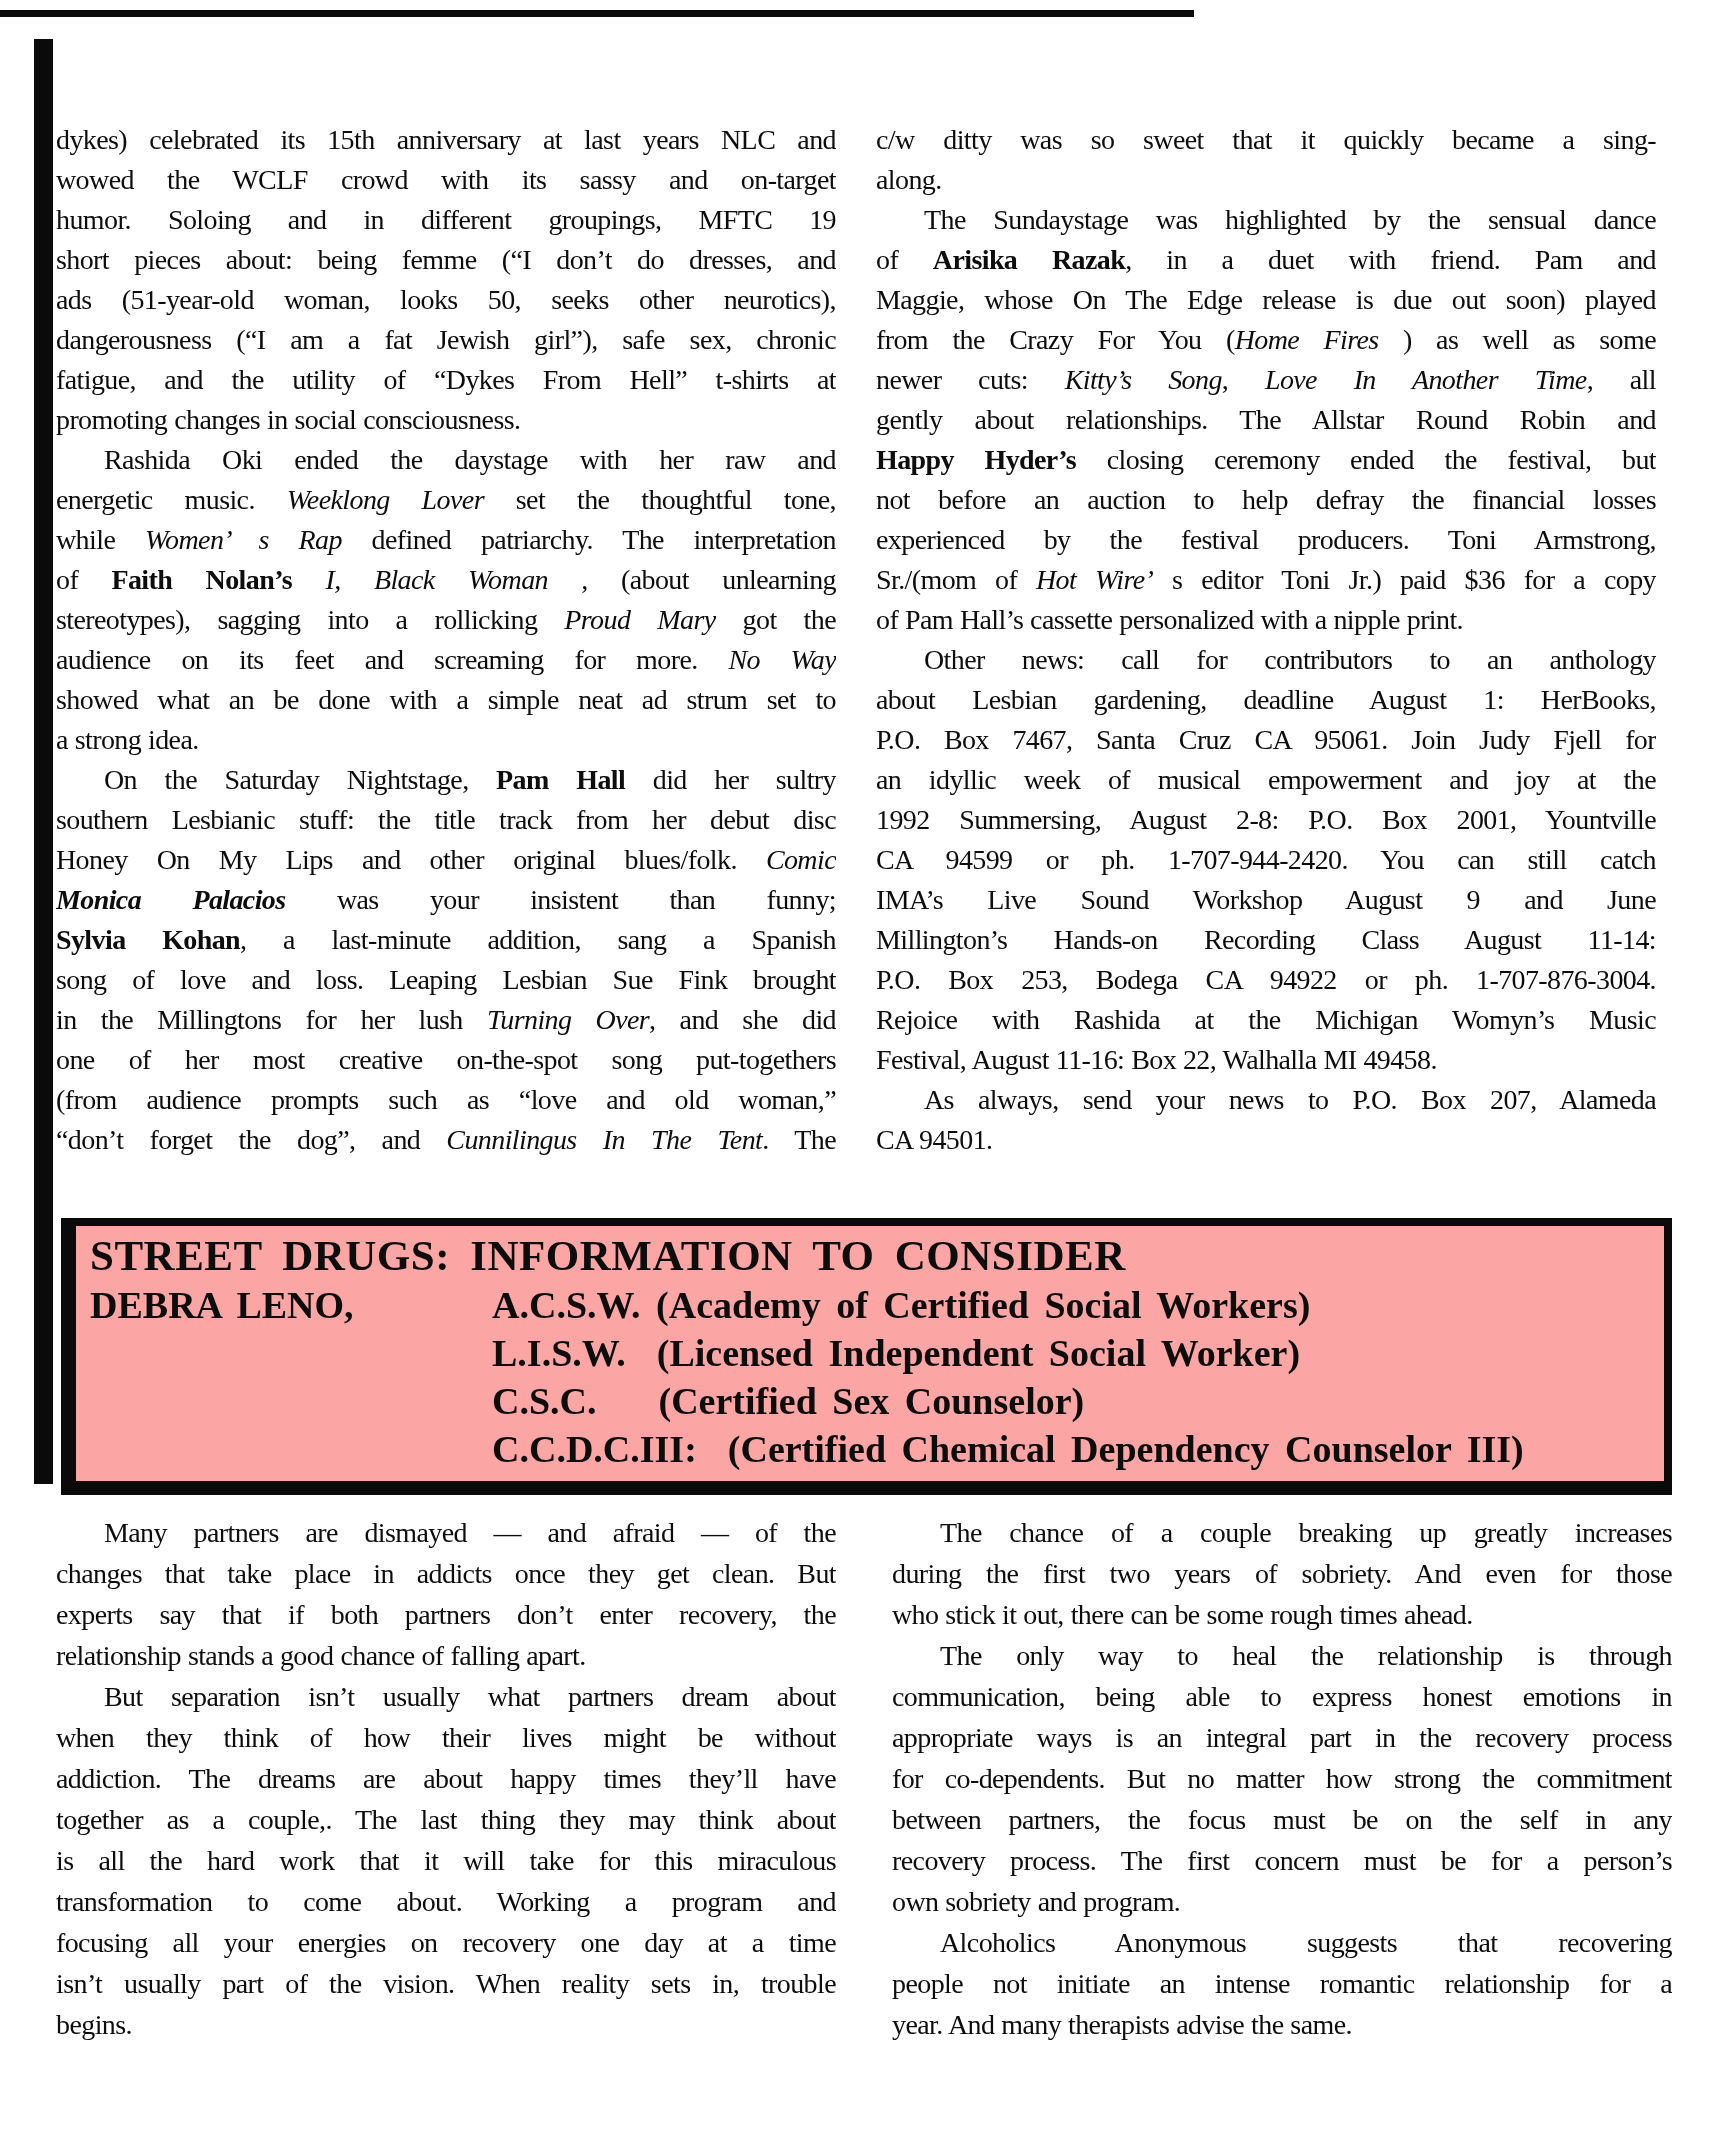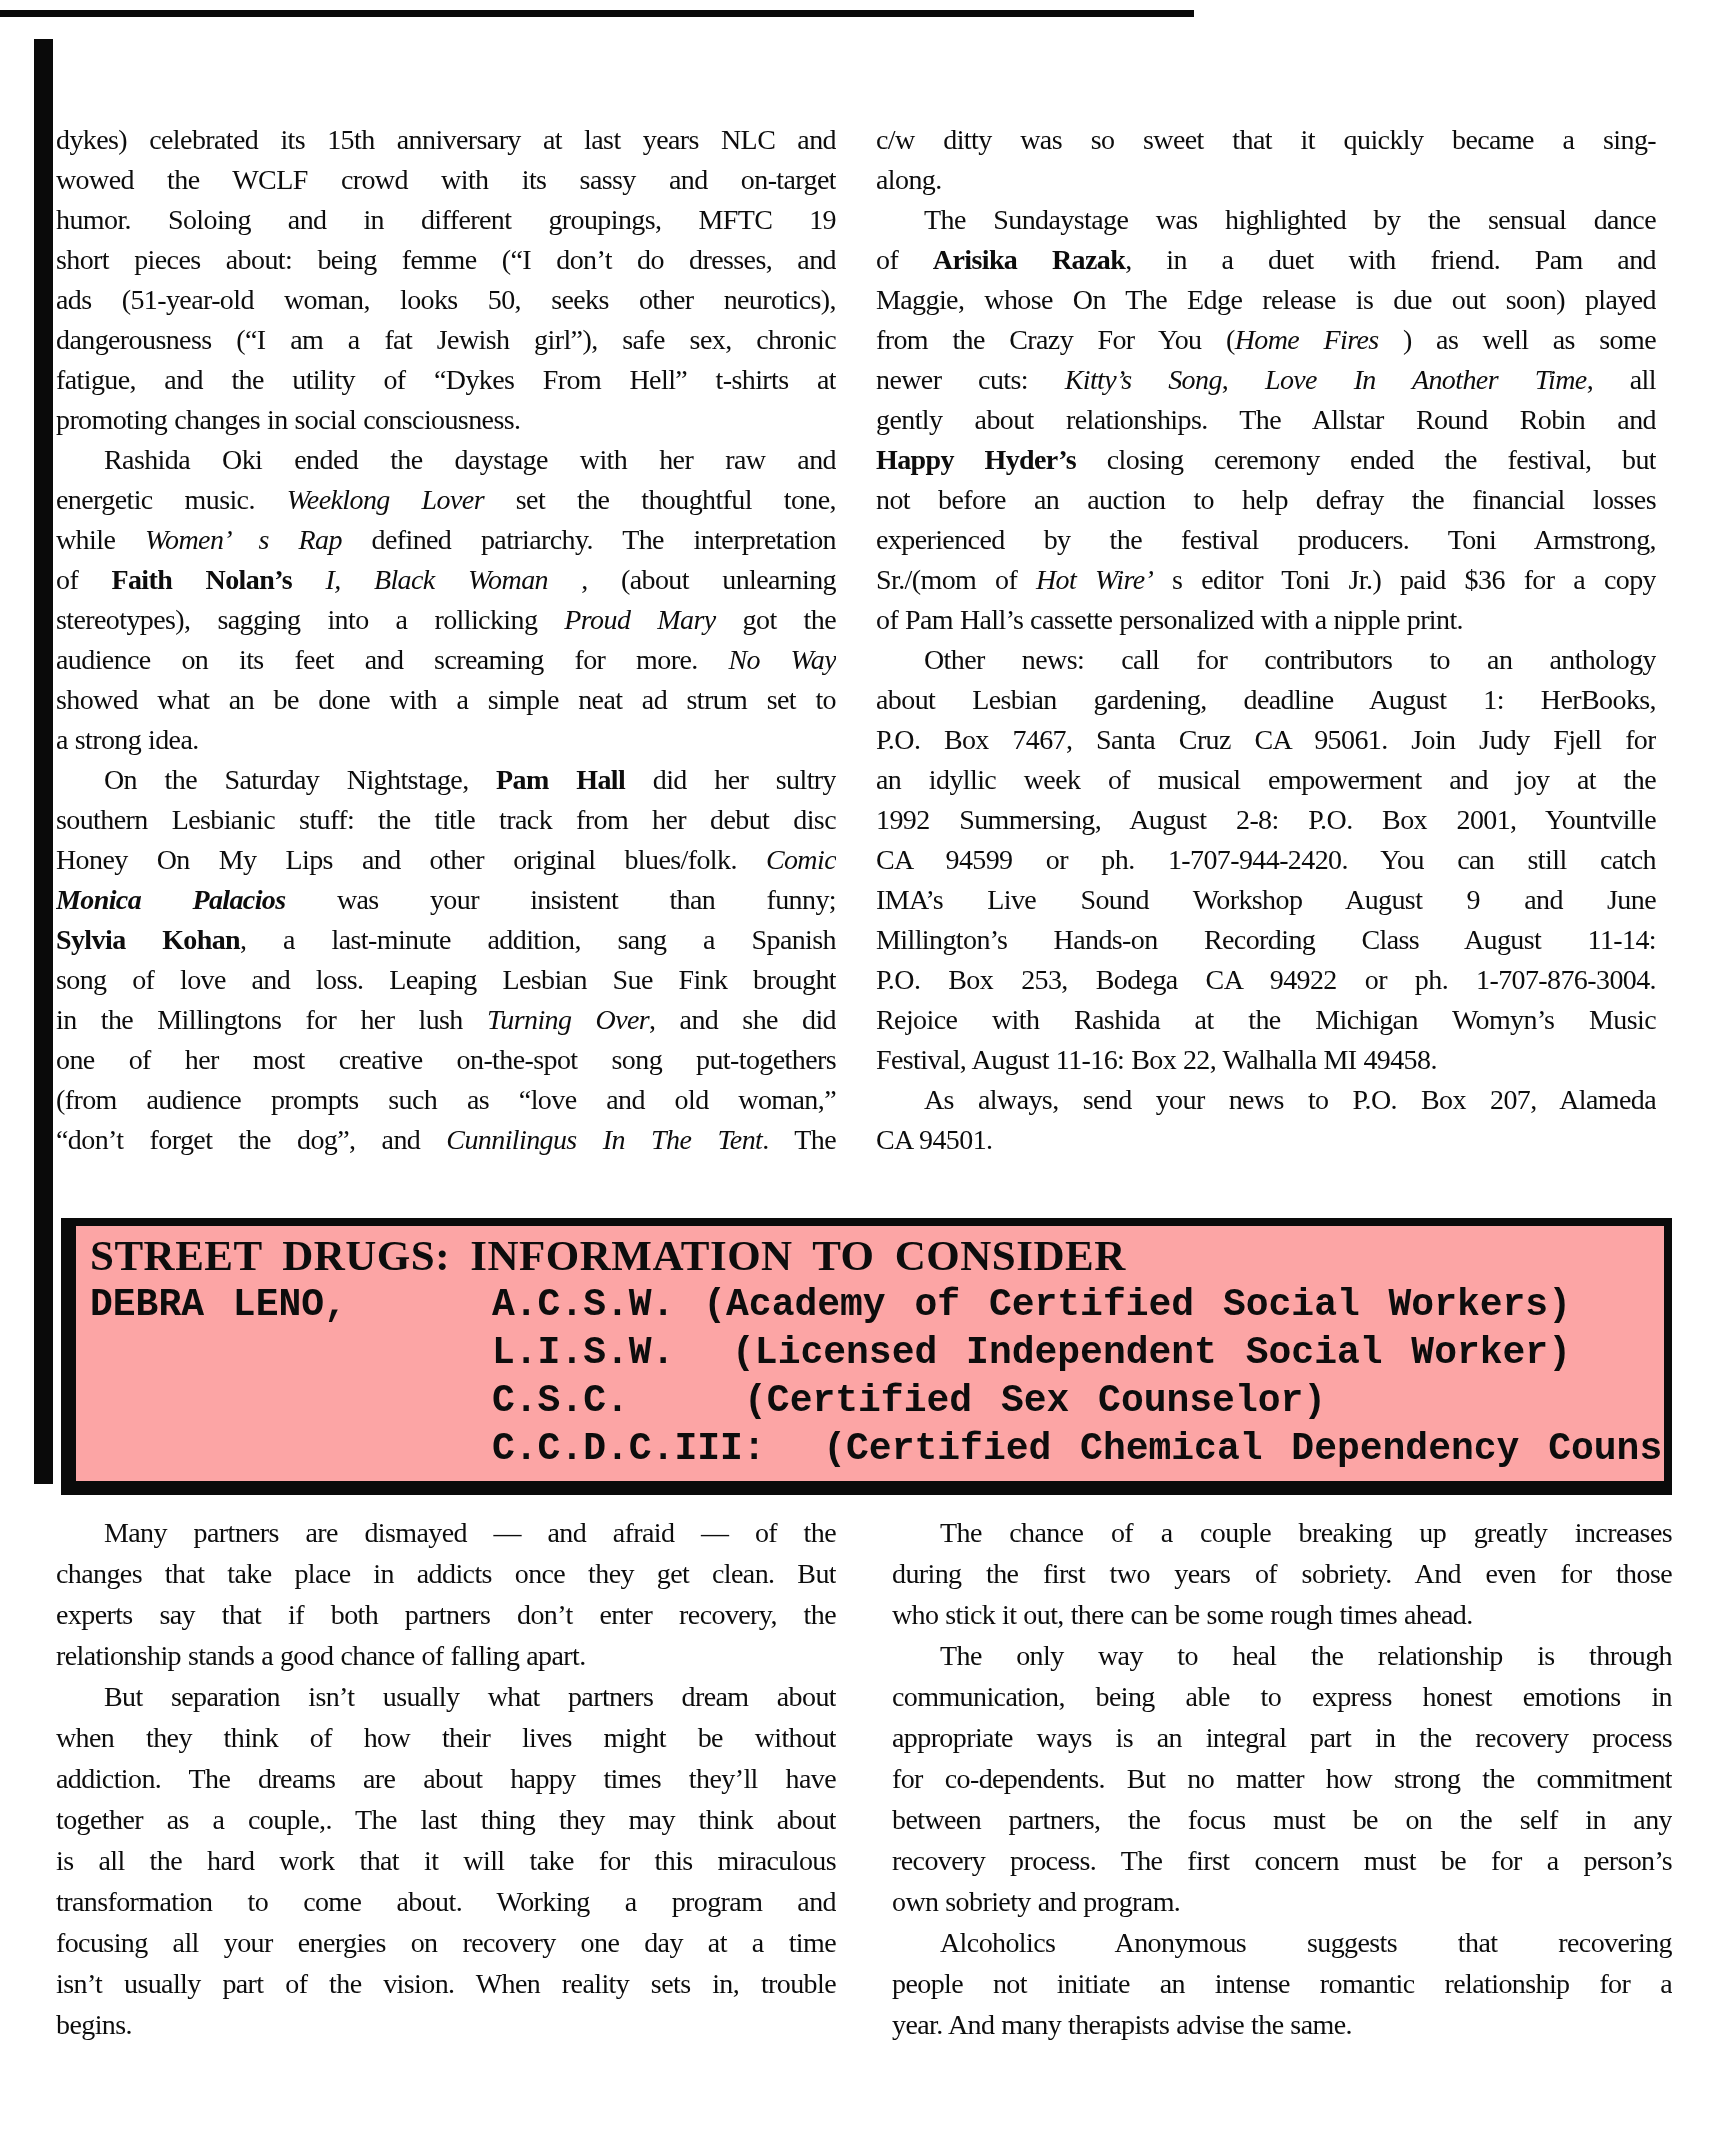--- a/index.html
+++ b/index.html
@@ -56,21 +56,20 @@
     letter-spacing:0.5px;
     word-spacing:9px;
     white-space:pre;
   }
   .box-row {
     display:flex;
     font-weight:700;
     font-size:38px;
     line-height:48px;
     word-spacing:6px;
-    font-family:Liberation Mono, monospace;
   }
   .box-name { flex:none; width:356px; white-space:pre; }
   .box-cred { flex:1; white-space:pre;margin-left:46px; }
 </style>
 </head>
 <body>
 
 <div class="artifact" id="top-edge-line"></div>
 <div class="artifact" id="left-edge-bar"></div>
 

